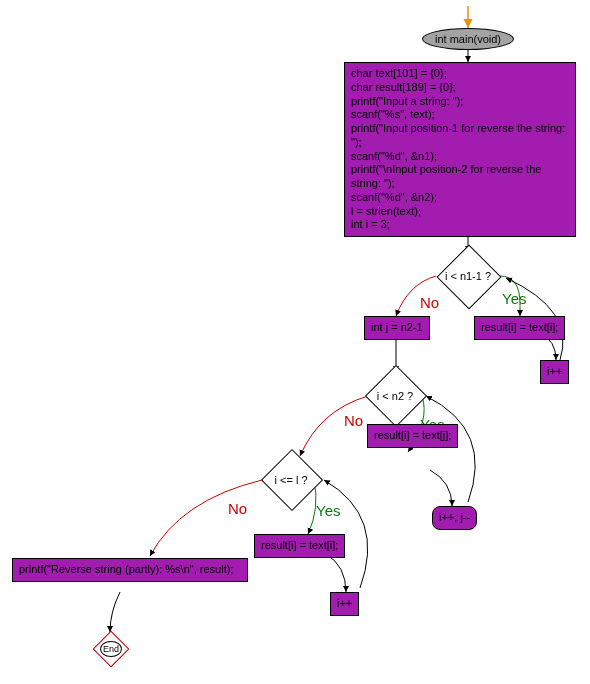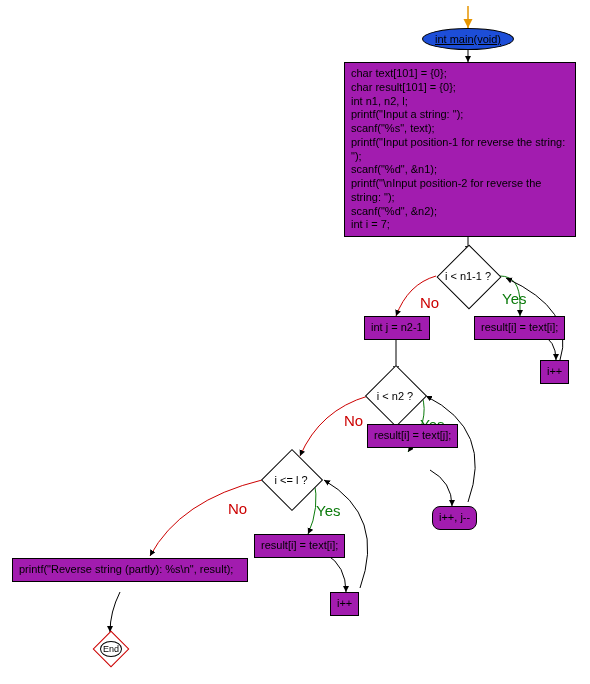--- a/index.html
+++ b/index.html
@@ -15,24 +15,23 @@
   .node {
     position: absolute;
     box-sizing: border-box;
   }
   .ellipse {
     border: 1px solid #000;
     border-radius: 50%;
     display: flex;
     align-items: center;
     justify-content: center;
-    background: #1d4ed8;
+    background: #a3a3a3;
     text-align: center;
     padding: 2px 6px;
-    text-decoration: underline;
   }
   .rect {
     border: 1px solid #000;
     background: #a21caf;
     padding: 4px 6px;
     line-height: 1.25;
   }
   .diamond-shape {
     position: absolute;
     border: 1px solid #000;
@@ -123,29 +122,29 @@
 
   <path d="M120 592 Q110 612 110 632" fill="none" stroke="#000" marker-end="url(#arr)"></path>
 </svg>
 
 <div class="node ellipse" style="left:422px; top:28px; width:92px; height:22px;">
   <span>int main(void)</span>
 </div>
 
 <div class="node rect" style="left:344px; top:62px; width:232px;">
   <div>char text[101] = {0};</div>
-  <div>char result[101] = {0};</div>
-  <div>int n1, n2, l;</div>
+  <div>char result[189] = {0};</div>
   <div>printf("Input a string: ");</div>
   <div>scanf("%s", text);</div>
   <div>printf("Input position-1 for reverse the string: ");</div>
   <div>scanf("%d", &amp;n1);</div>
   <div>printf("\nInput position-2 for reverse the string: ");</div>
   <div>scanf("%d", &amp;n2);</div>
-  <div>int i = 7;</div>
+  <div>l = strlen(text);</div>
+  <div>int i = 3;</div>
 </div>
 
 <div class="node" style="left:432px; top:252px; width:72px; height:48px;">
   <div class="diamond-shape" style="left:14px; top:2px; width:44px; height:44px;"></div>
   <div class="diamond-text">i &lt; n1-1 ?</div>
 </div>
 <div class="edge-label no" style="left:420px; top:294px;">No</div>
 <div class="edge-label yes" style="left:502px; top:290px;">Yes</div>
 
 <div class="node rect" style="left:474px; top:316px;">

